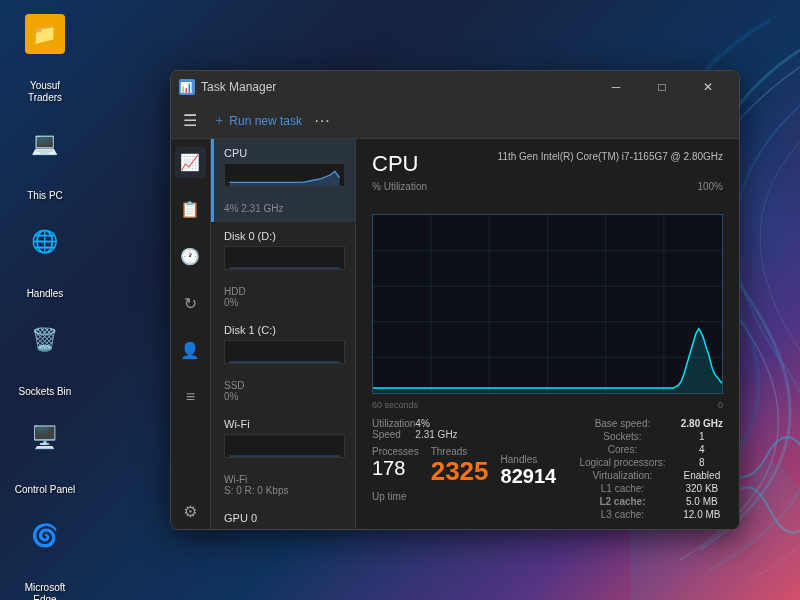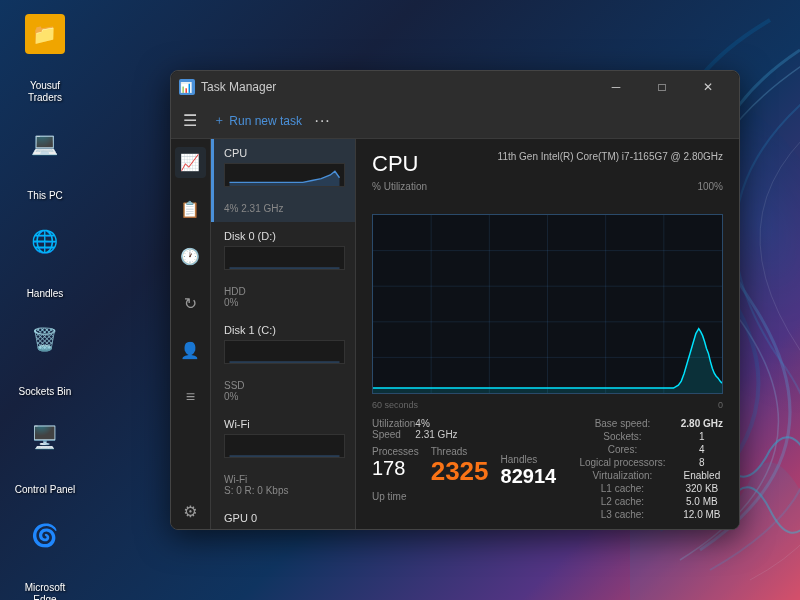--- a/index.html
+++ b/index.html
@@ -512,21 +512,21 @@
               <span style="color:#888;">Sockets:</span>
               <span style="color:#ddd;">1</span>
               <span style="color:#888;">Cores:</span>
               <span style="color:#ddd;">4</span>
               <span style="color:#888;">Logical processors:</span>
               <span style="color:#ddd;">8</span>
               <span style="color:#888;">Virtualization:</span>
               <span style="color:#ddd;">Enabled</span>
               <span style="color:#888;">L1 cache:</span>
               <span style="color:#ddd;">320 KB</span>
-              <span style="color:#888;">L2 cache:</span>
+              <span style="color:#888;font-weight:bold;">L2 cache:</span>
               <span style="color:#ddd;">5.0 MB</span>
               <span style="color:#888;">L3 cache:</span>
               <span style="color:#ddd;">12.0 MB</span>
             </div>
           </div>
         </div>
       </div>
     </div>
   </div>
 </div>

